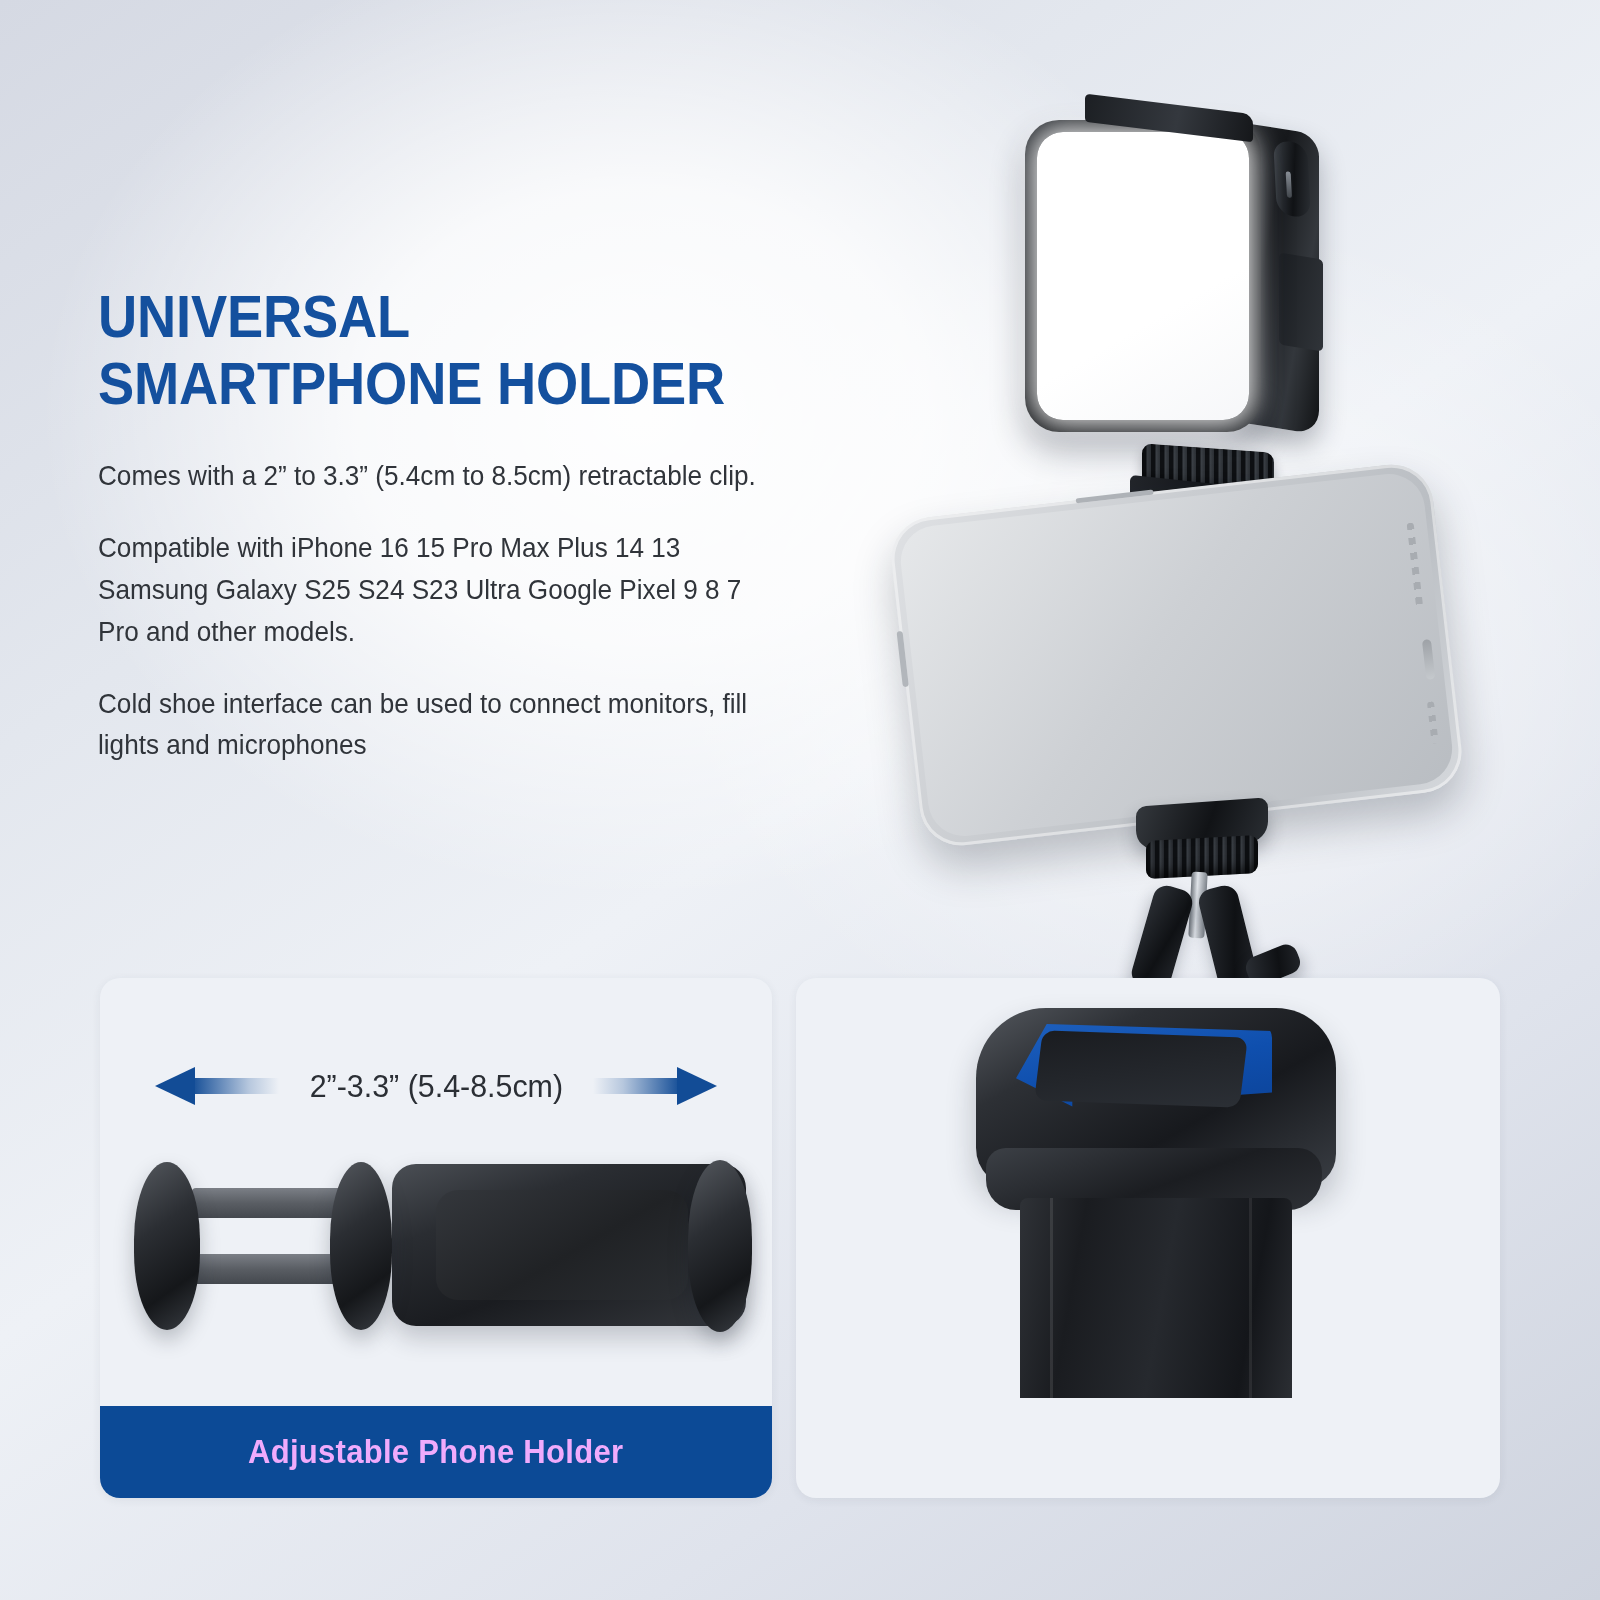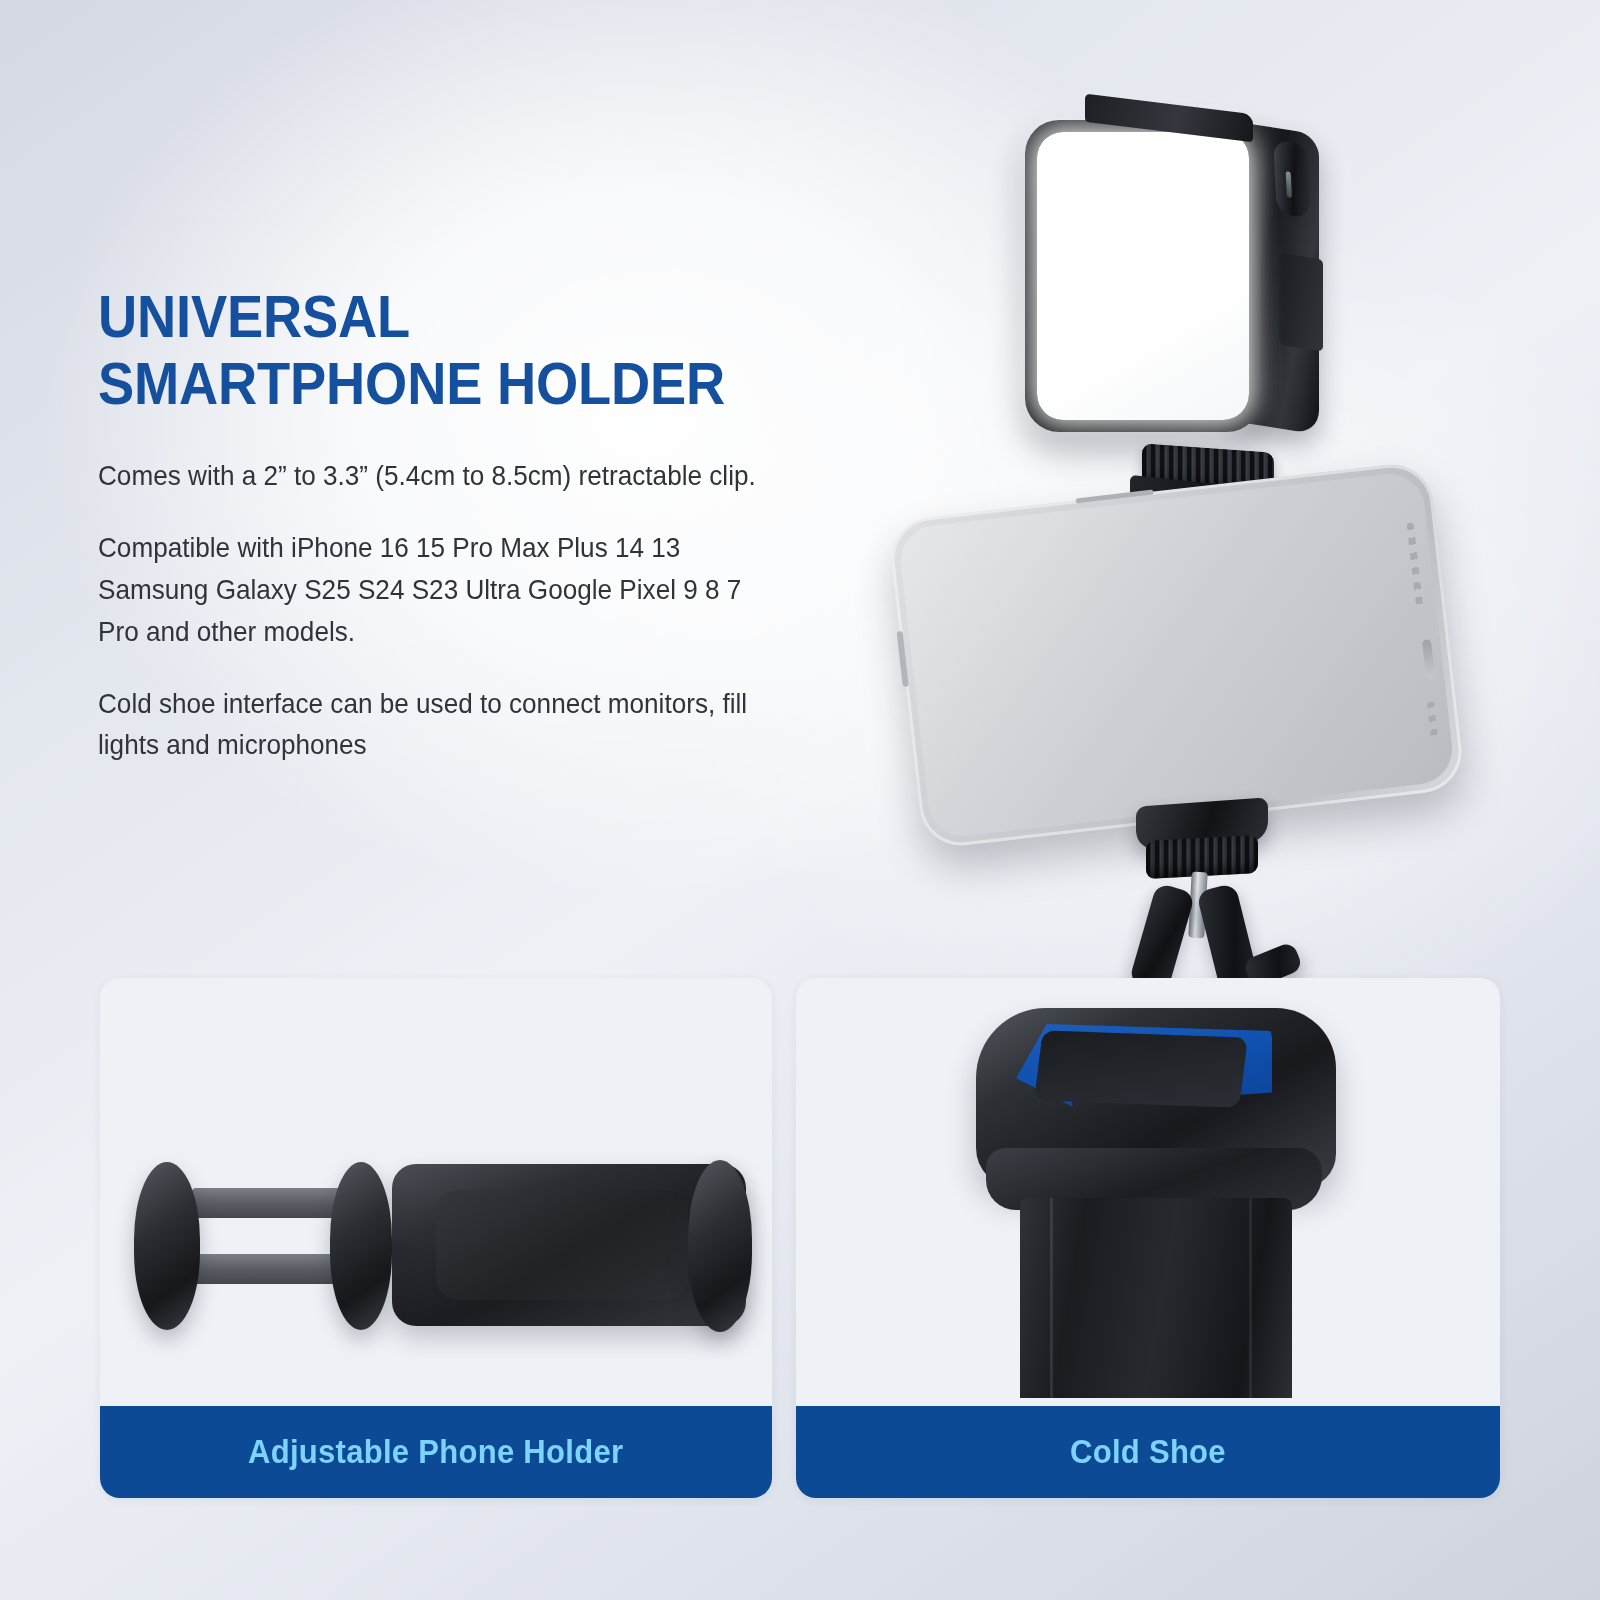--- a/index.html
+++ b/index.html
@@ -181,21 +181,21 @@
     overflow:hidden;
     box-shadow:0 2px 10px rgba(40,52,72,0.07);
   }
   .panel.left{left:100px;width:672px;}
   .panel.right{left:796px;width:704px;}
   .panel-body{position:absolute;left:0;top:0;right:0;bottom:92px;}
   .caption{
     position:absolute;left:0;right:0;bottom:0;height:92px;
     background:#0c4a96;
     display:flex;align-items:center;justify-content:center;
-    color:#7dd3fc;
+    color:#f0abfc;
     font-family:"Liberation Sans Narrow","Liberation Sans",sans-serif;
     font-weight:bold;
     font-size:33px;
     letter-spacing:0.3px;
     transform:none;
   }
   .caption span{transform:scaleX(0.94);display:inline-block;}
 
   
   .dim-row{position:absolute;left:0;right:0;top:78px;height:60px;display:flex;align-items:center;justify-content:center;gap:24px;}
@@ -336,20 +336,31 @@
       <div class="leg l"></div>
       <div class="leg r"></div>
       <div class="leg b"></div>
     </div>
 
   </div>
 
   <div class="panel left">
     <div class="panel-body">
 
+      <div class="dim-row">
+        <div class="arrow left">
+          <div class="tail"></div>
+          <div class="head"></div>
+        </div>
+        <div class="dim-text">2”-3.3” (5.4-8.5cm)</div>
+        <div class="arrow right">
+          <div class="tail"></div>
+          <div class="head"></div>
+        </div>
+      </div>
 
       <div class="holder">
         <div class="h-rail a"></div>
         <div class="h-rail b"></div>
         <div class="h-grip">
           <div class="h-pad"></div>
         </div>
         <div class="h-cap far"></div>
         <div class="h-tab"></div>
         <div class="h-cap mid"></div>
@@ -366,18 +377,15 @@
     <div class="panel-body">
       <div class="shoe">
         <div class="shoe-top">
           <div class="shoe-slot"></div>
           <div class="shoe-slot-inner"></div>
         </div>
         <div class="shoe-lip"></div>
         <div class="shoe-column"></div>
       </div>
     </div>
-    <div class="caption">
-      <span>Cold Shoe</span>
-    </div>
   </div>
 
 </div>
 
 </body></html>

